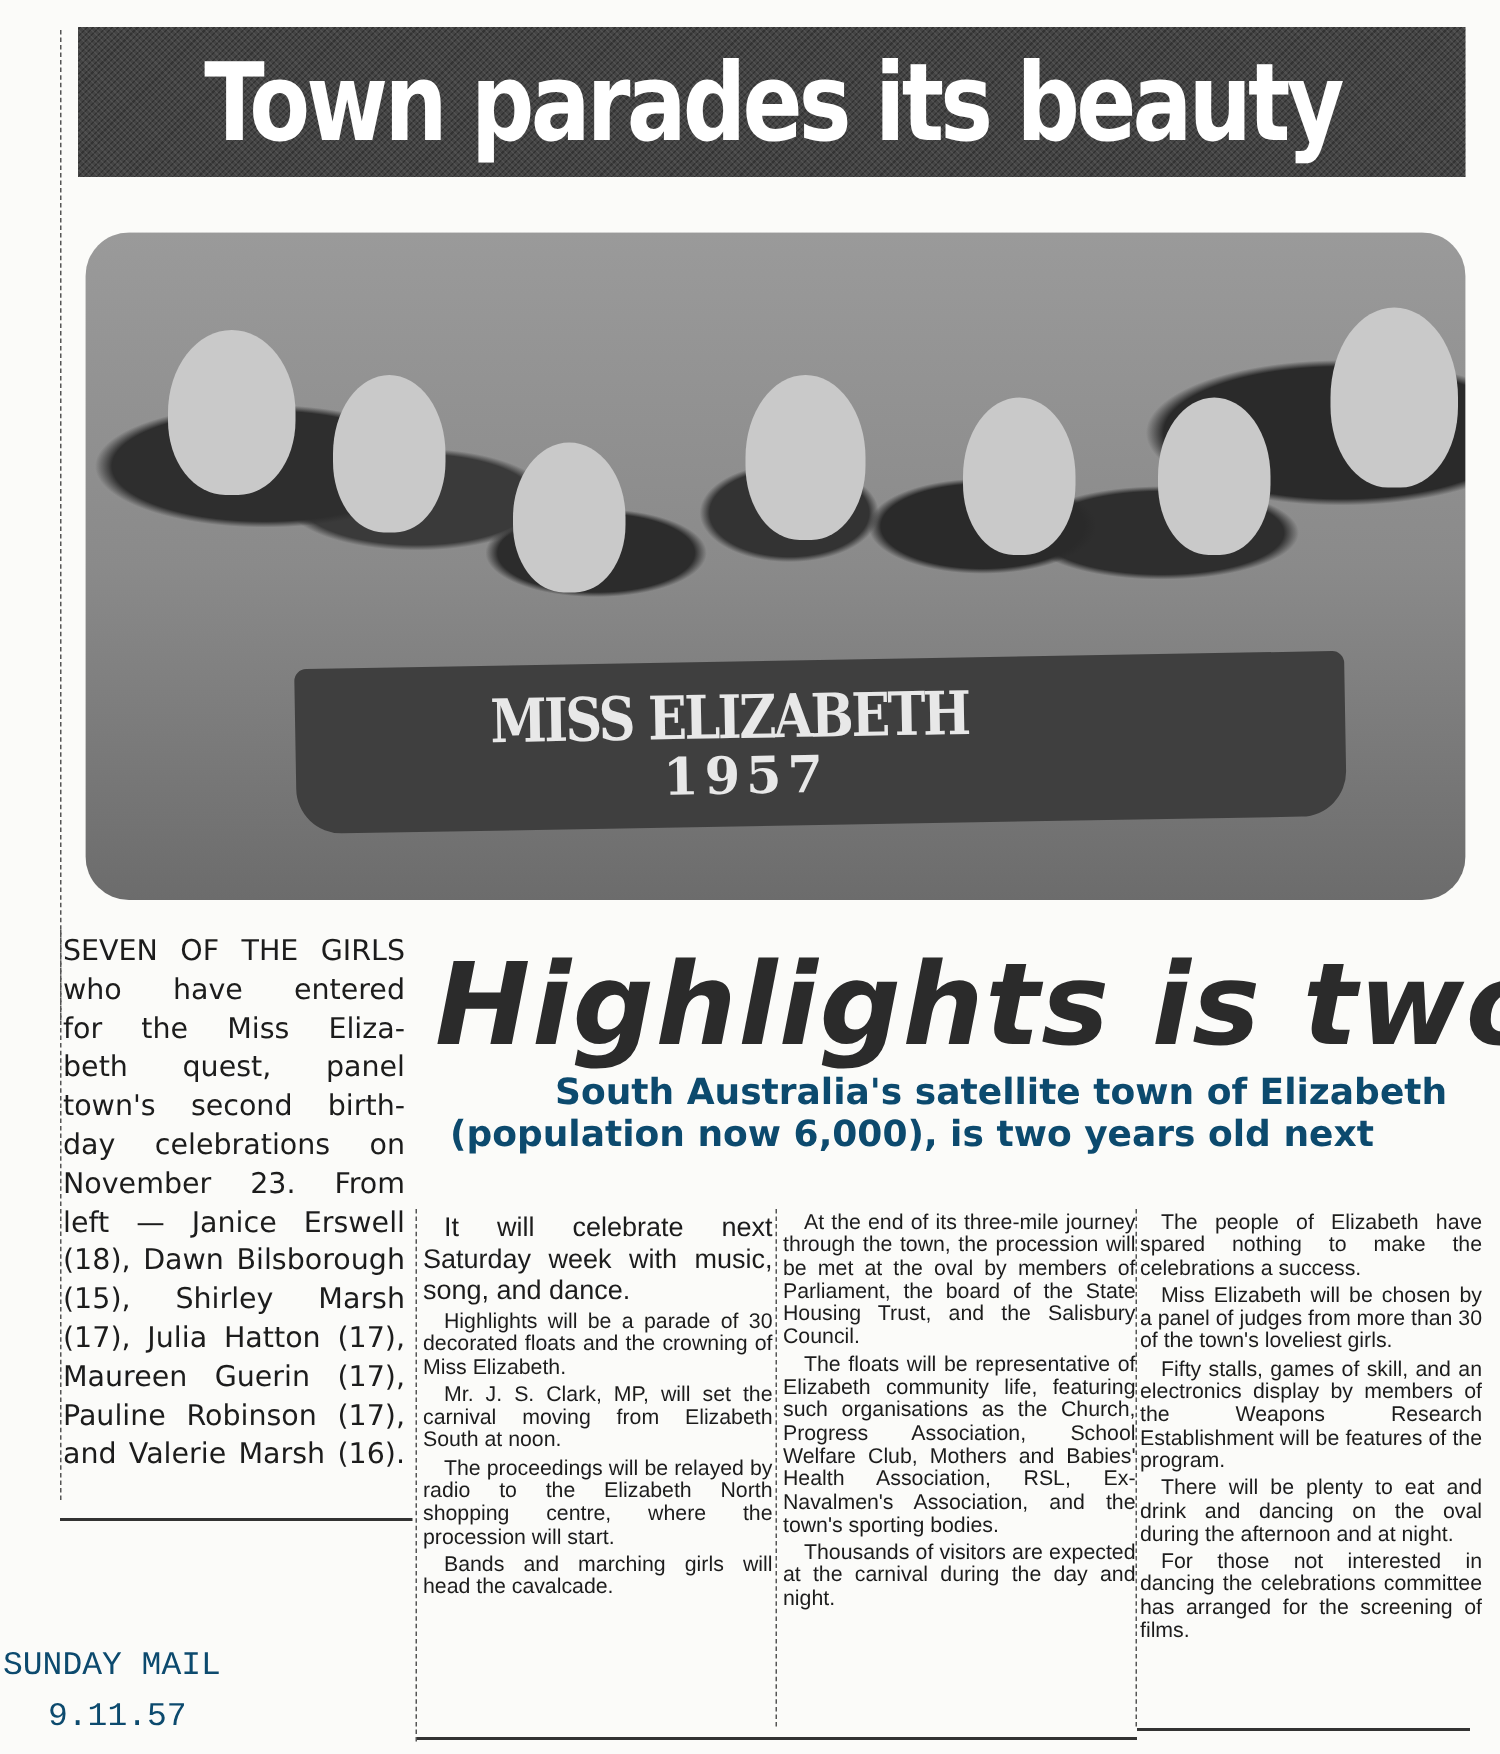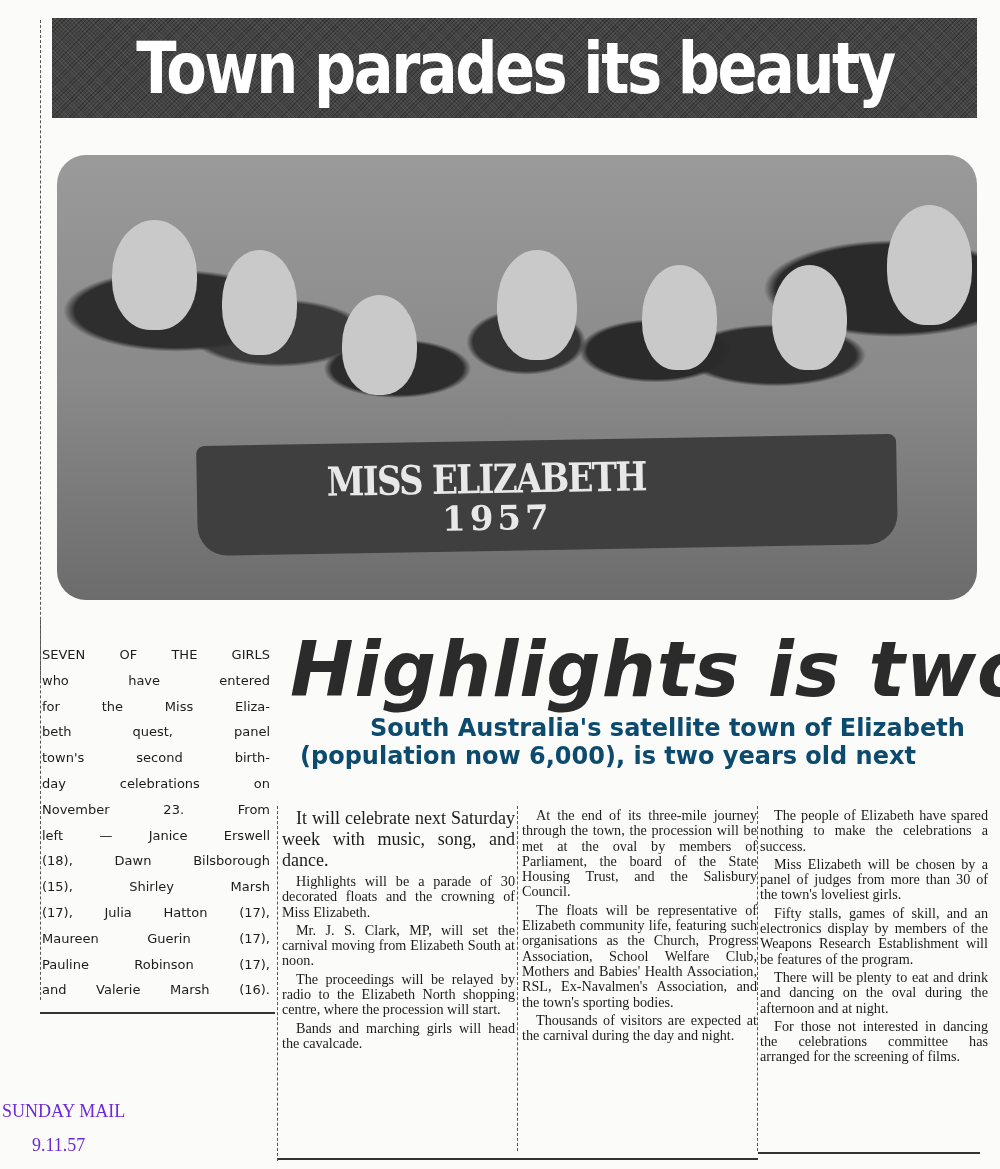--- a/index.html
+++ b/index.html
@@ -51,55 +51,55 @@
     transform:rotate(-1deg);
     display:flex; flex-direction:column; align-items:center; justify-content:center;
     color:#e8e8e8; font-family:"DejaVu Serif", serif; font-weight:bold;
   }
   #sash .l1 { font-size:40px; letter-spacing:-2px; transform:scaleX(0.85); margin-left:-120px; }
   #sash .l2 { font-size:34px; letter-spacing:4px; margin-left:-100px; margin-top:-4px; }
 
   
   #caption {
     left:42px; top:622px; width:228px;
-    font-family:"DejaVu Sans", sans-serif; font-size:13px; line-height:25.8px;
-    text-align:justify; text-align-last:justify;margin-top:20px;
+    font-family:"DejaVu Sans", sans-serif; font-size:19px; line-height:25.8px;
+    text-align:justify; text-align-last:justify;
   }
   #caption p { margin:0; }
 
   
   #head2 {
     left:290px; top:632px; width:690px;
     font-family:"DejaVu Sans", sans-serif; font-weight:bold; font-style:italic;
     font-size:76px; line-height:76px; color:#2b2b2b; white-space:nowrap;
     letter-spacing:1px;
   }
   #standfirst {
     left:300px; top:714px; width:670px;
     font-family:"DejaVu Sans", sans-serif; font-weight:bold;
     font-size:24px; line-height:28px; color:#0c4a6e;
   }
   #standfirst .ind { padding-left:70px; }
 
   
   .col {
     position:absolute; top:808px;
-    font-family:Liberation Serif, serif; font-size:14.2px; line-height:15.3px;
+    font-family:Liberation Sans, sans-serif; font-size:14.2px; line-height:15.3px;
     text-align:justify;
   }
   .col p { margin:0 0 3px 0; text-indent:14px; }
   #col1 { left:282px; width:233px; }
   #col1 .lead { font-size:18px; line-height:21px; margin-bottom:3px; }
   #col2 { left:522px; width:235px; }
   #col3 { left:760px; width:228px; }
 
   
   #dateline {
-    left:2px; top:1094px; font-family:Liberation Serif, serif;
-    font-size:18px; line-height:34px; color:#6d28d9;
+    left:2px; top:1094px; font-family:Liberation Mono, monospace;
+    font-size:22px; line-height:34px; color:#0c4a6e;
   }
   #dateline .d { padding-left:30px; }
 </style>
 </head>
 <body>
 
 <div class="rule-v" style="left:40px; top:20px; height:660px;"></div>
 <div class="rule-v" style="left:40px; top:620px; height:380px;"></div>
 
 <div id="banner" class="abs">

